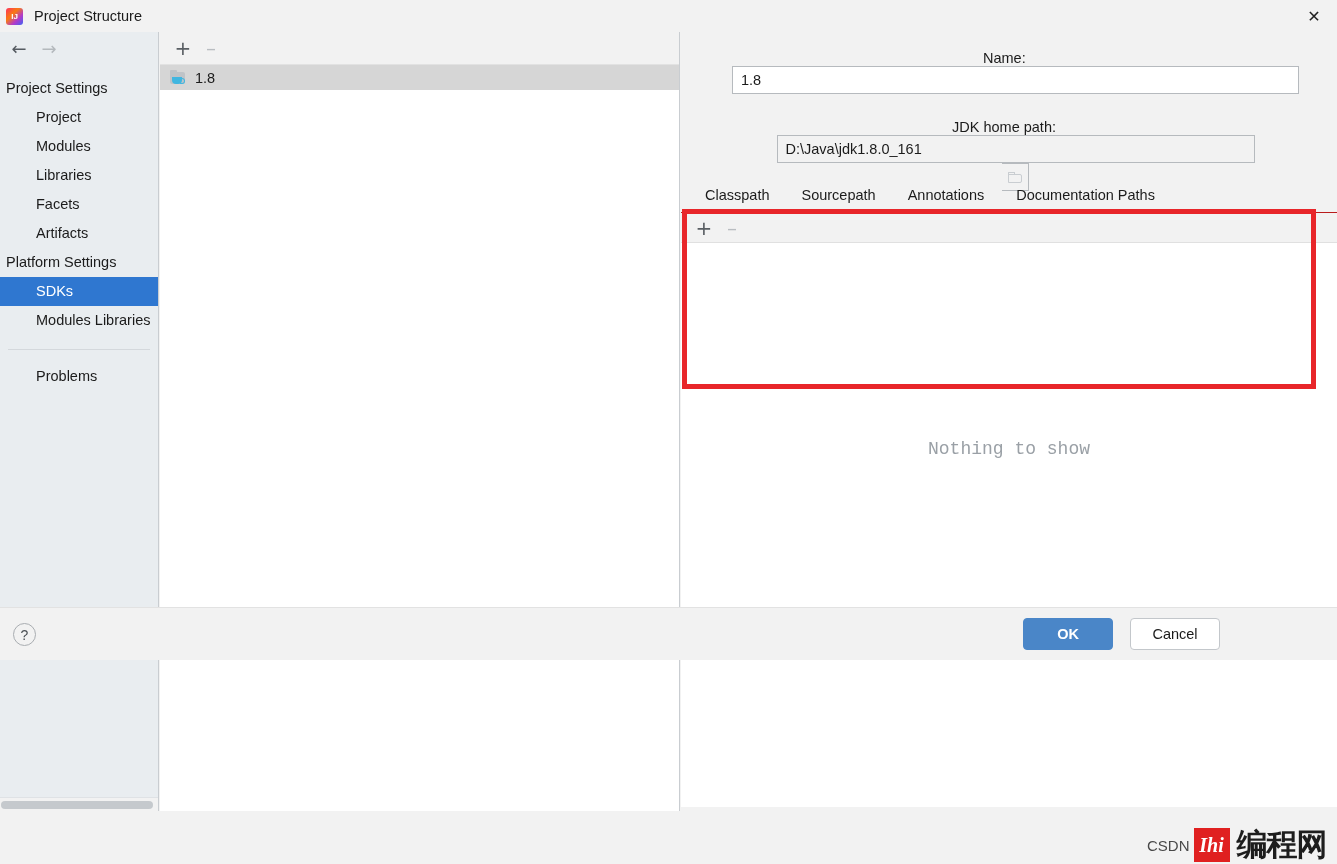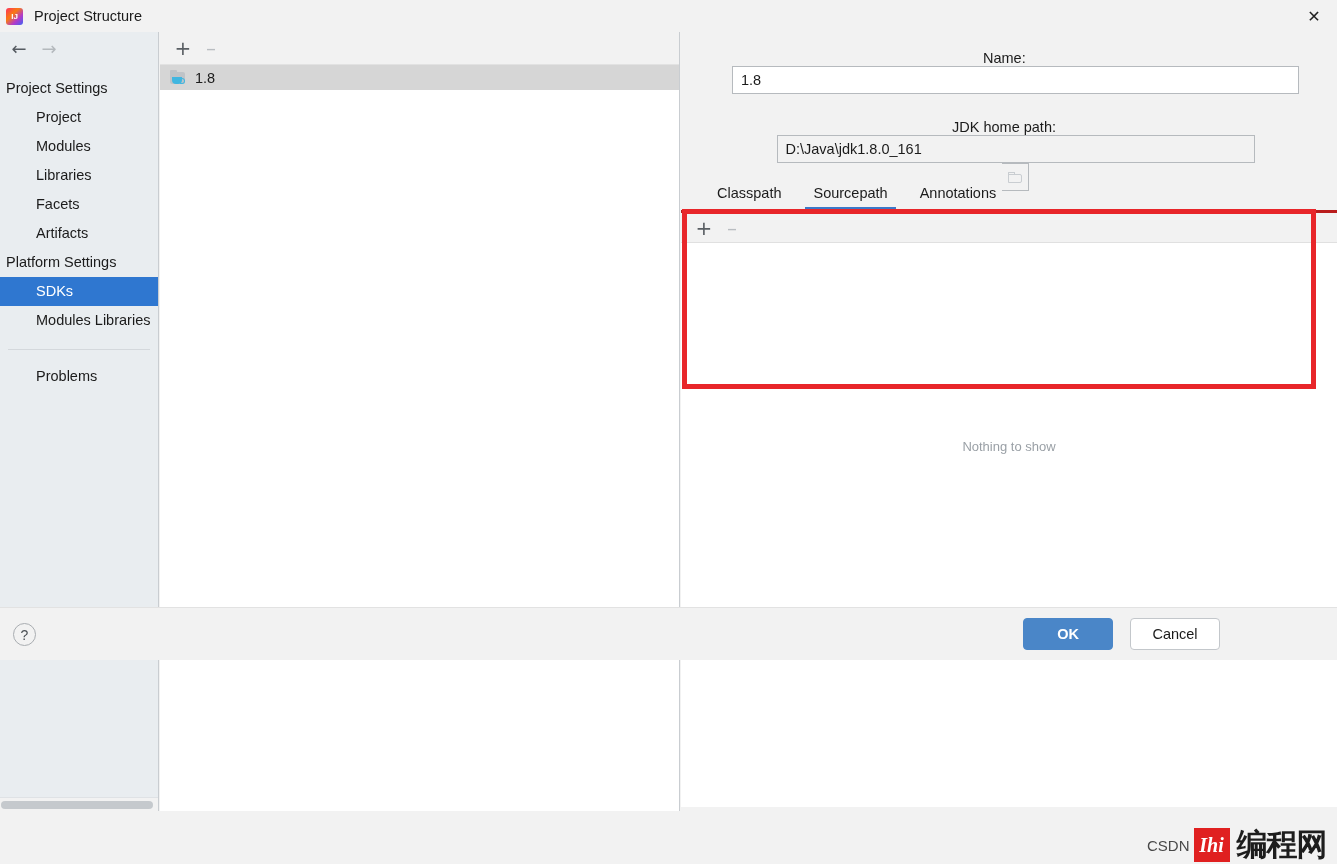--- a/index.html
+++ b/index.html
@@ -215,23 +215,23 @@
     position: absolute; left: 0; top: 0;
     width: 7px; height: 3px;
     border: 1.4px solid #c9cdd1; border-bottom: none;
     border-radius: 1px 1px 0 0;
   }
 
   
   .tabs {
     position: absolute; left: 0; top: 146px;
     width: 656px; height: 35px;
-    display: flex; align-items: flex-end;
-    padding-left: 20px;
-    border-bottom: 3px solid #b91c1c;
+    display: flex; align-items: center;
+    padding-left: 8px;
+    border-bottom: 1px solid #b91c1c;
   }
   .tab {
     height: 34px;
     padding: 0 16px;
     display: flex; align-items: center;
     font-size: 14.5px; color: #1b1b1b;
     cursor: pointer;
     position: relative;
   }
   .tab.active::after {
@@ -250,21 +250,21 @@
   .list-area {
     position: absolute; left: 0; top: 210px;
     width: 656px; height: 565px;
     background: #ffffff;
     border-top: 1px solid #e0e0e0;
   }
   .empty-msg {
     position: absolute; left: 0; top: 196px;
     width: 656px;
     text-align: center;
-    font-size: 13px; color: #9aa0a6;
+    font-size: 18px; color: #9aa0a6; font-family: Liberation Mono, monospace;
   }
 
   
   .red-box {
     position: absolute;
     left: 682px; top: 209px;
     width: 634px; height: 180px;
     border: 5px solid #e8262a;
     pointer-events: none;
     z-index: 40;
@@ -404,20 +404,21 @@
           <span class="t"></span>
             <span class="b"></span>
         </span>
       </div>
     </div>
 
     <div class="tabs">
       <div class="tab">Classpath</div>
       <div class="tab active">Sourcepath</div>
       <div class="tab">Annotations</div>
+      <div class="tab">Documentation Paths</div>
     </div>
 
     <div class="panel-toolbar">
       <div class="tb-btn on">+</div>
       <div class="tb-btn off">–</div>
     </div>
 
     <div class="list-area">
       <div class="empty-msg">Nothing to show</div>
     </div>

